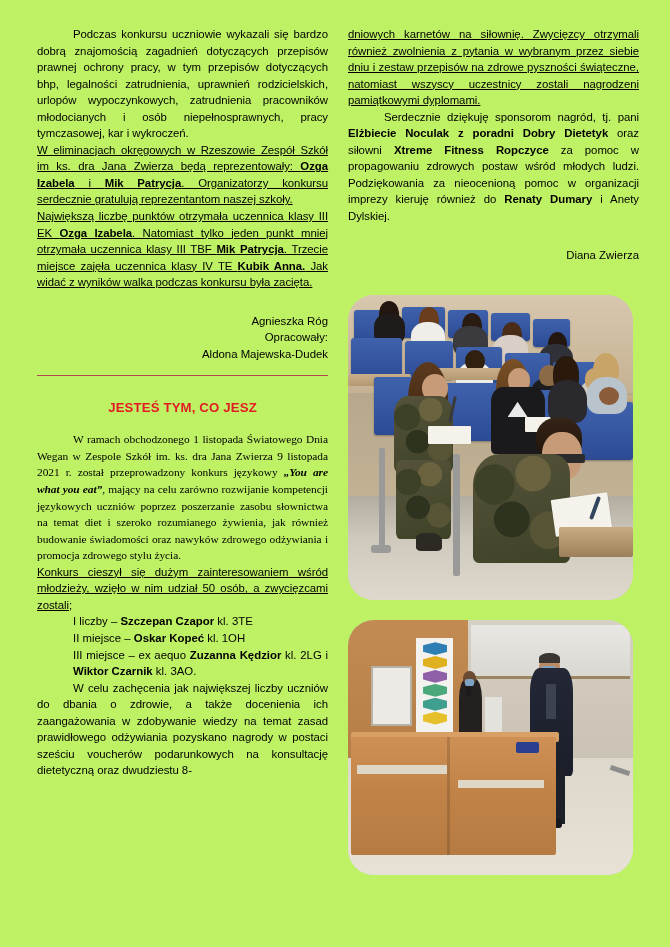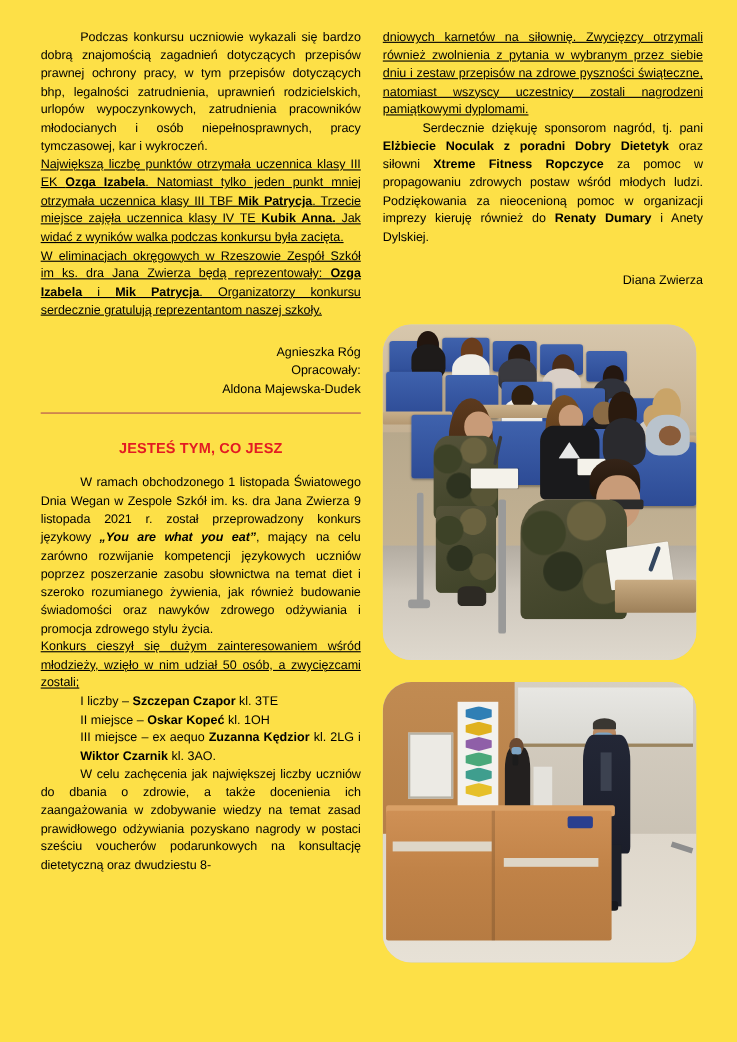--- a/index.html
+++ b/index.html
@@ -14,21 +14,21 @@
     color: #000000;
     overflow: hidden;
     position: relative;
   }
 
   .page {
     position: absolute;
     left: 0; top: 0;
     width: 670px;
     height: 947px;
-    background: #fde047;
+    background: #bef264;
   }
 
   .columns {
     position: absolute;
     left: 37px;
     top: 26px;
     width: 596px;
     height: 900px;
   }
 
@@ -72,21 +72,21 @@
   .section-title {
     margin: 0;
     padding-top: 24px;
     font-size: 13.2px;
     font-weight: bold;
     color: #e31b23;
     text-align: center;
     letter-spacing: 0.15px;
   }
 
-  .after-title { padding-top: 16px; }
+  .after-title { padding-top: 16px; font-family: Liberation Serif, serif; }
 
   .place-list {
     margin: 0;
     font-size: 11.4px;
     line-height: 16.55px;
     text-align: justify;
   }
   .place-line {
     padding-left: 36px;
     text-indent: 0;
@@ -284,23 +284,23 @@
 <body>
 
 <div class="page">
 
   <div class="columns">
 
     <div class="col col-left">
 
       <p class="body indent"><span><span>Podczas konkursu uczniowie wykazali się bardzo dobrą znajomością zagadnień dotyczących przepisów prawnej ochrony pracy, w tym przepisów dotyczących bhp, legalności zatrudnienia, uprawnień rodzicielskich, urlopów wypoczynkowych, zatrudnienia pracowników młodocianych i osób niepełnosprawnych, pracy tymczasowej, kar i wykroczeń.</span></span></p>
 
+      <p class="body noindent"><span><span>W eliminacjach okręgowych w Rzeszowie Zespół Szkół im ks. dra Jana Zwierza będą reprezentowały: </span><b>Ozga  Izabela</b><span> i </span><b>Mik  Patrycja</b><span>. Organizatorzy konkursu serdecznie gratulują reprezentantom naszej szkoły.</span></span></p>
+
       <p class="body noindent"><span><span>Największą liczbę punktów otrzymała uczennica klasy III EK </span><b>Ozga  Izabela</b><span>. Natomiast tylko jeden punkt mniej otrzymała uczennica klasy III TBF </span><b>Mik Patrycja</b><span>. Trzecie miejsce zajęła uczennica klasy IV TE </span><b>Kubik Anna.</b><span> Jak widać z wyników walka podczas konkursu była zacięta.</span></span></p>
-
-      <p class="body noindent"><span><span>W eliminacjach okręgowych w Rzeszowie Zespół Szkół im ks. dra Jana Zwierza będą reprezentowały: </span><b>Ozga  Izabela</b><span> i </span><b>Mik  Patrycja</b><span>. Organizatorzy konkursu serdecznie gratulują reprezentantom naszej szkoły.</span></span></p>
 
       <div class="sig-gap-top">
         <p class="signature">Agnieszka Róg</p>
         <p class="signature">Opracowały:</p>
         <p class="signature">Aldona Majewska-Dudek</p>
       </div>
 
       <hr class="divider">
 
       <h2 class="section-title">JESTEŚ TYM, CO JESZ</h2>

